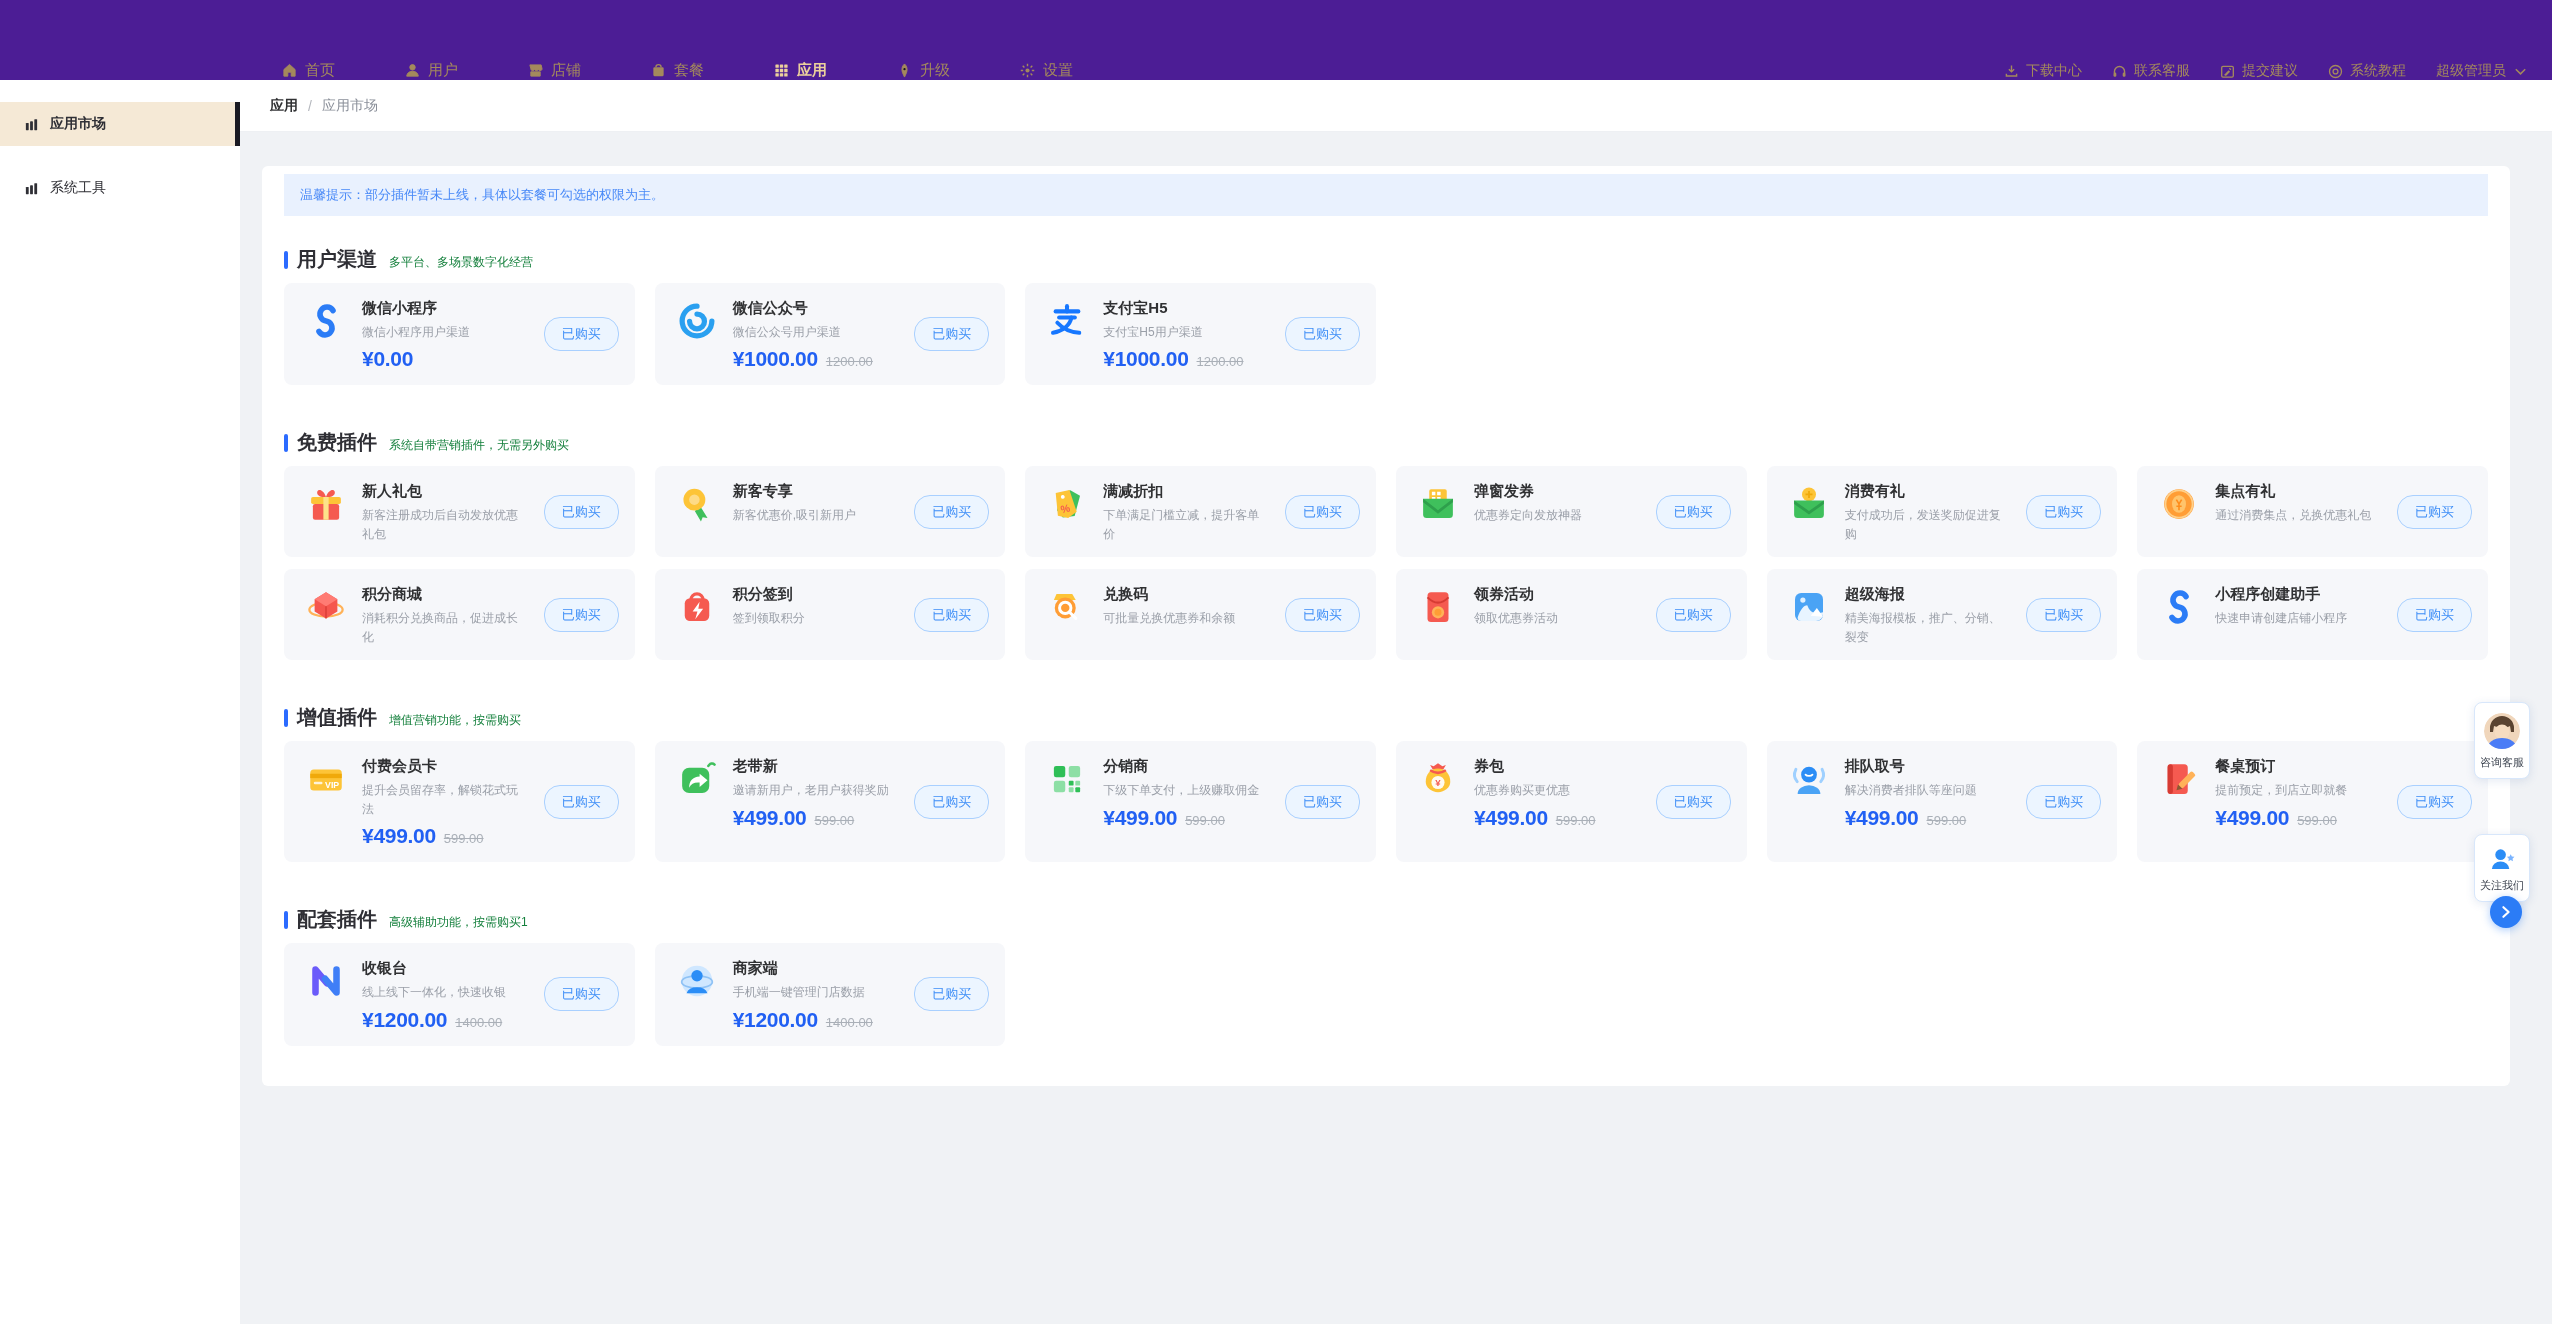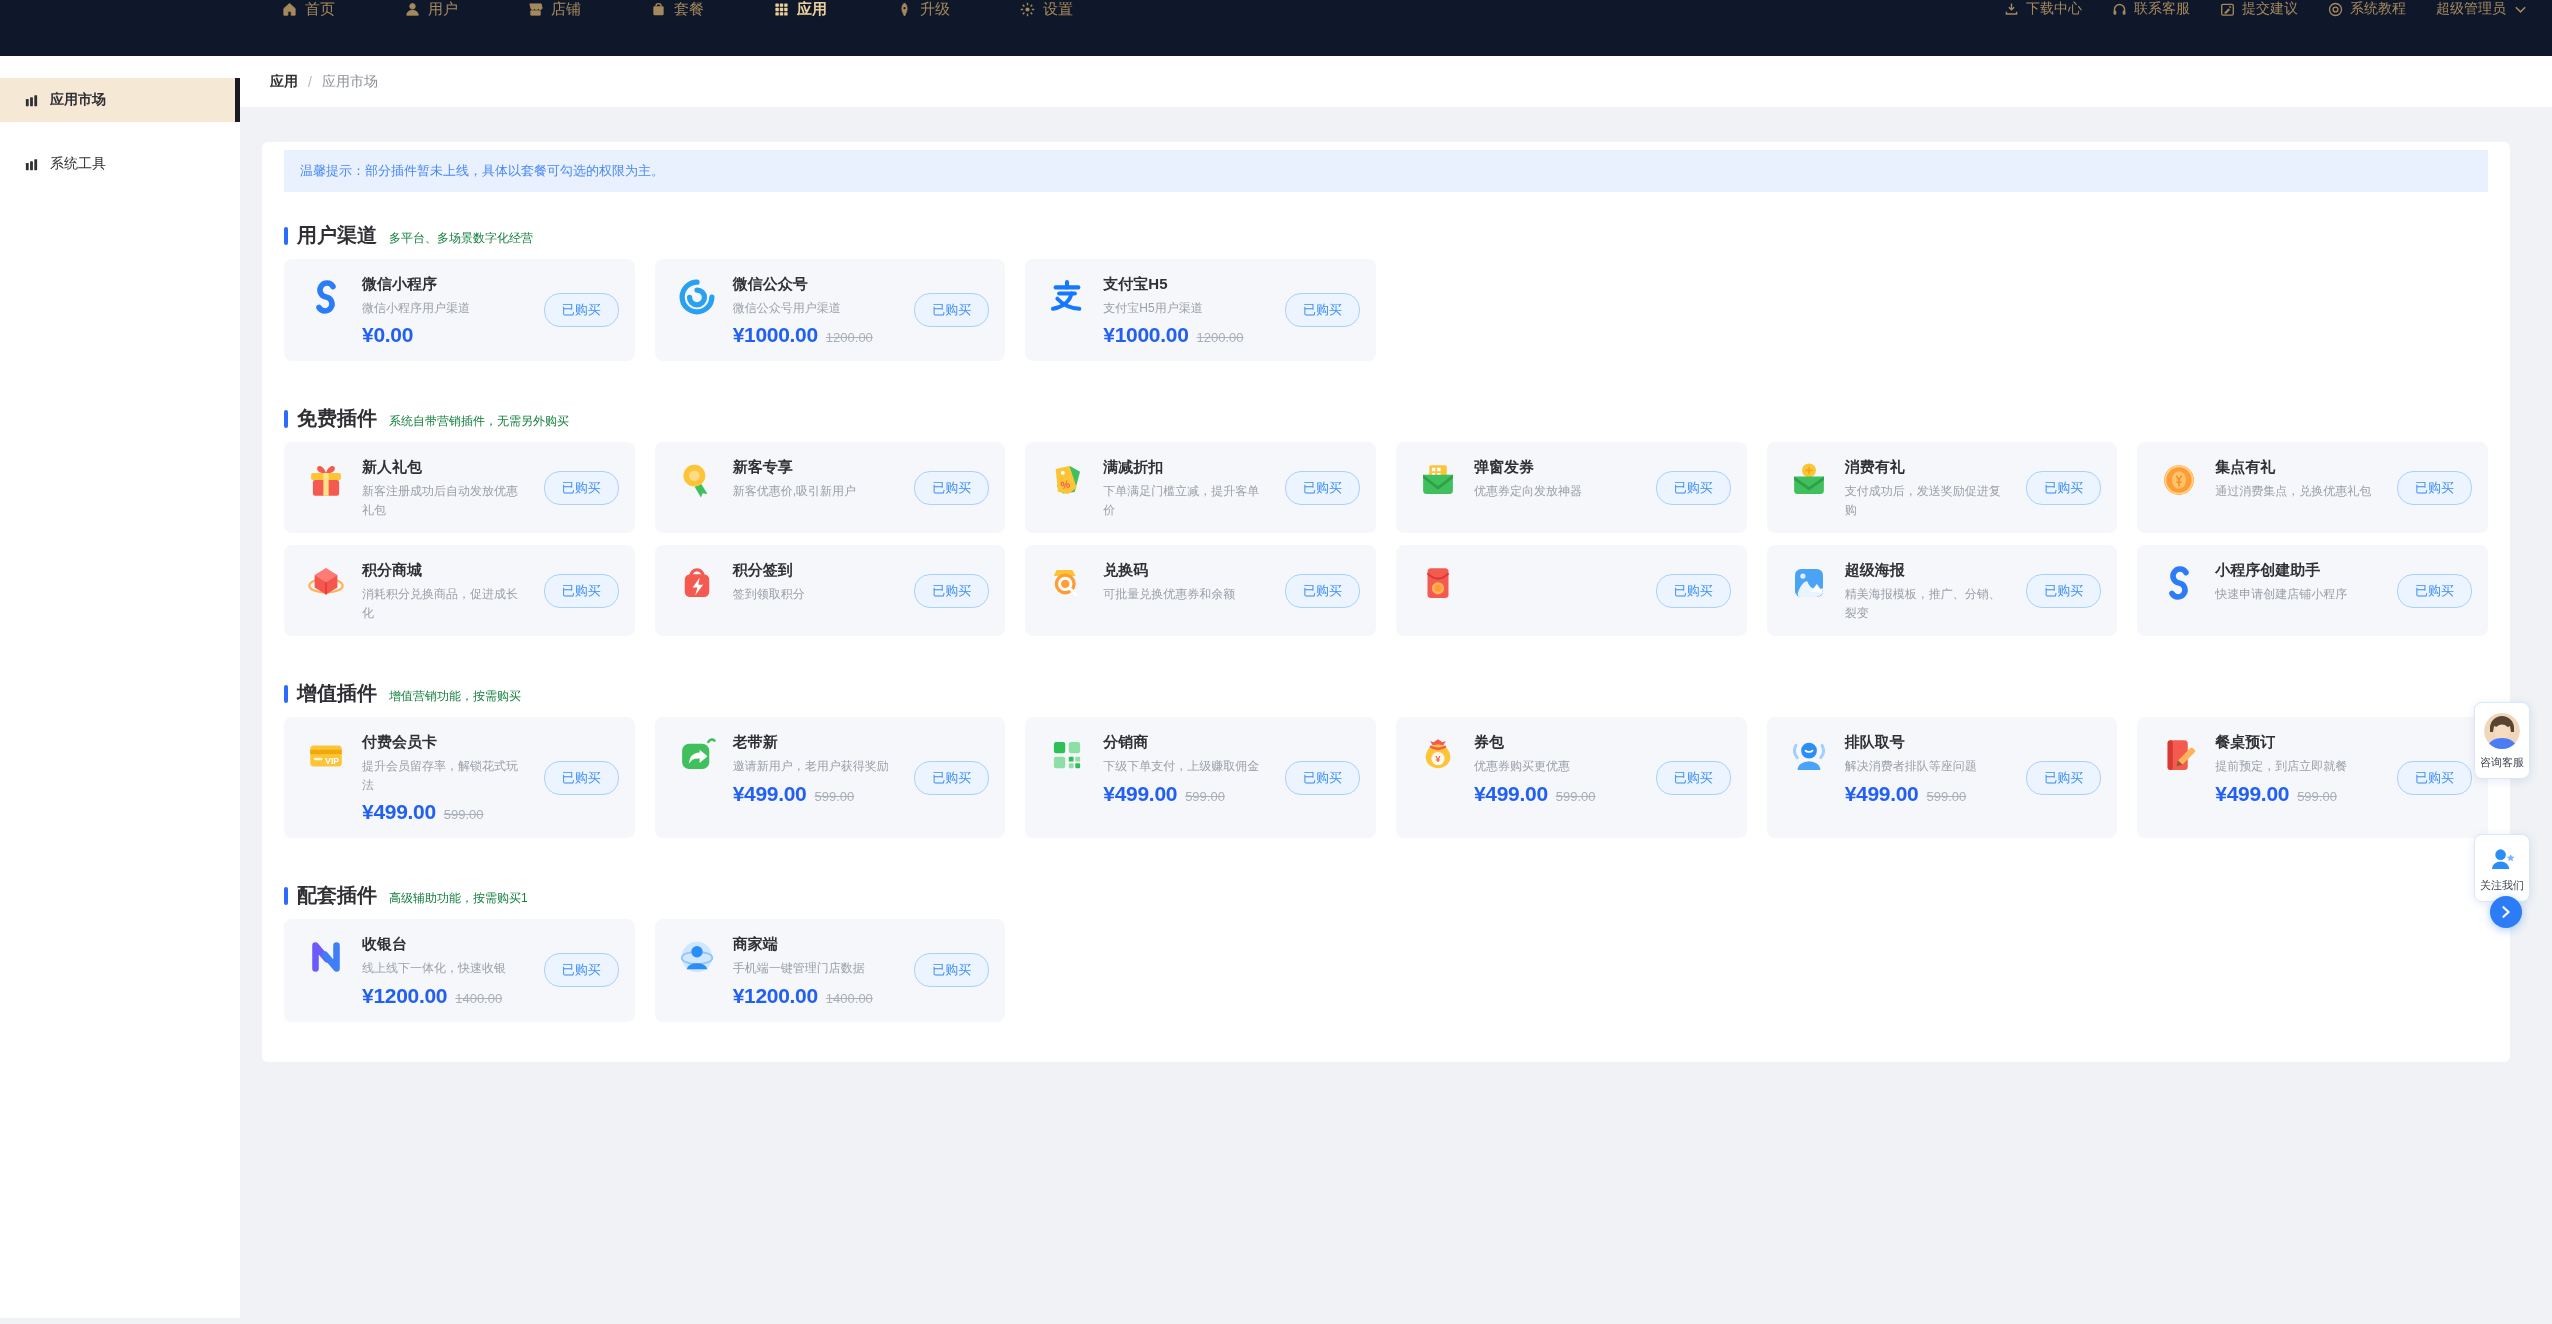--- a/index.html
+++ b/index.html
@@ -2,21 +2,21 @@
 <html><head>
 <meta charset="utf-8">
 <style>
   html,body{margin:0;padding:0;width:2552px;height:1324px;overflow:hidden;
     font-family:"Liberation Sans","DejaVu Sans",sans-serif;background:#f0f2f5;position:relative}
   *{box-sizing:border-box}
   .ic{display:inline-flex;align-items:center;justify-content:center}
   .ic svg{display:block}
 
   
-  .topbar{height:56px;background:#0f172a;display:flex;align-items:flex-start;color:#a4895c}
+  .topbar{height:80px;background:#4c1d95;display:flex;align-items:flex-end;color:#a4895c}
   .nav{display:flex;gap:70px;margin-left:282px}
   .nav-item{display:flex;align-items:center;gap:8px;font-size:15px;cursor:pointer;white-space:nowrap}
   .nav-item.active{color:#ecd09c;font-weight:bold}
   .nav-item .ic svg{width:15px;height:15px;fill:currentColor;stroke:currentColor}
   .topbar-right{margin-left:auto;display:flex;align-items:center;gap:30px;margin-right:24px;font-size:14px}
   .tr-item{display:flex;align-items:center;gap:7px;cursor:pointer;white-space:nowrap}
   .tr-item .ic svg{width:15px;height:15px;fill:currentColor;stroke:currentColor}
 
   
   .layout{display:flex;height:1262px}
@@ -446,20 +446,24 @@
                 </div>
                 <div class="card">
                   <span class="ic cicon">
                     <svg viewBox="0 0 48 48">
                       <rect x="12" y="7" width="24" height="34" rx="4" fill="#f55a50"></rect>
                       <path d="M12 13c4 4 8 6 12 6s8-2 12-6" fill="none" stroke="#d63b33" stroke-width="2.4"></path>
                       <circle cx="24" cy="30" r="7" fill="#ffb258"></circle>
                       <circle cx="24" cy="30" r="4" fill="#ff9d35"></circle>
                     </svg>
                   </span>
+                  <div class="cbody">
+                    <div class="ctitle">领券活动</div>
+                    <div class="cdesc">领取优惠券活动</div>
+                  </div>
                   <button class="buy">已购买</button>
                 </div>
                 <div class="card">
                   <span class="ic cicon">
                     <svg viewBox="0 0 48 48">
                       <rect x="8" y="8" width="32" height="32" rx="7" fill="#4aa3f5"></rect>
                       <path d="M11 36c3-9 7-14 11-14 3 8 8 11 18 8v2a8 8 0 0 1-8 8H15a4 4 0 0 1-4-4z" fill="#e8f4ff"></path>
                       <path d="M26 34l7-9 7 10" fill="#fff"></path>
                       <circle cx="17" cy="16" r="3" fill="#dff0ff"></circle>
                     </svg>

